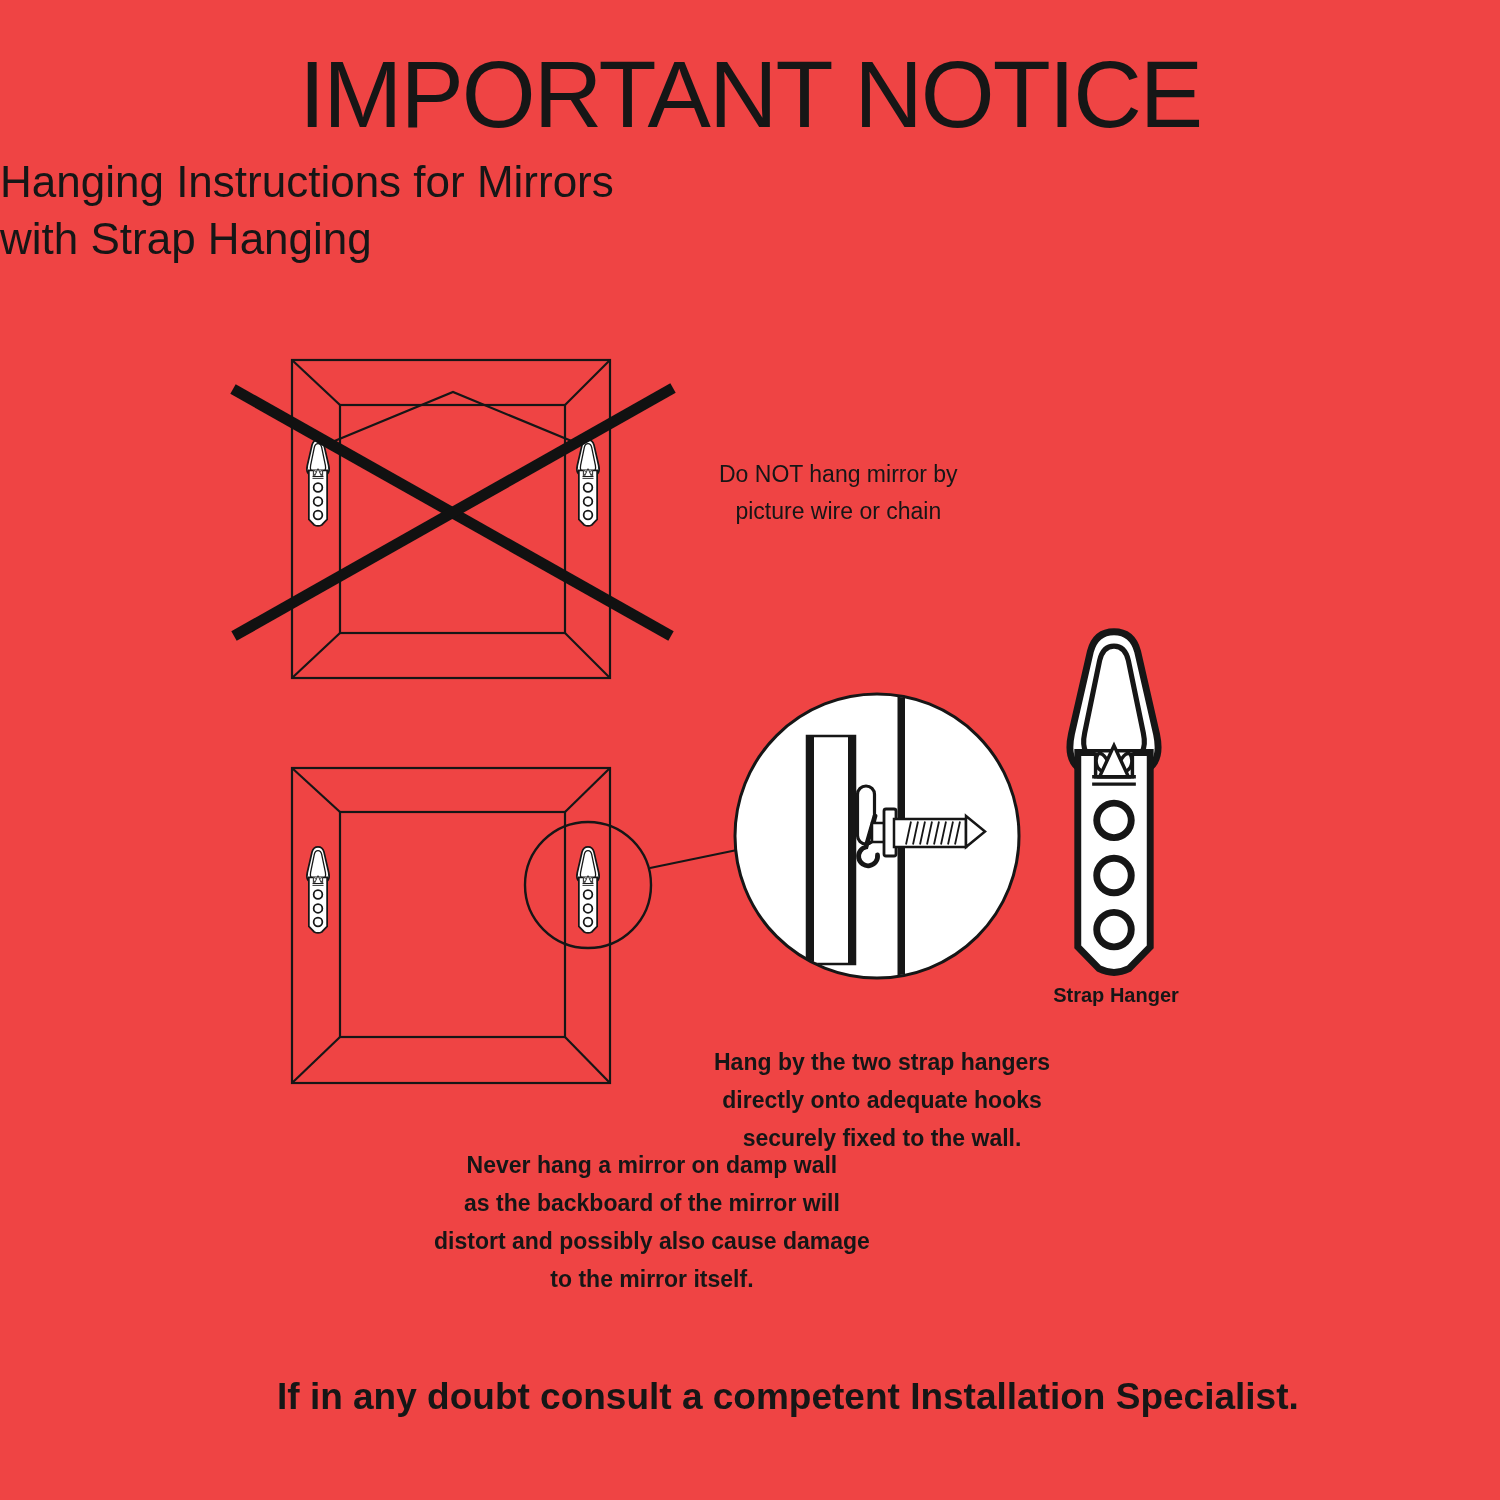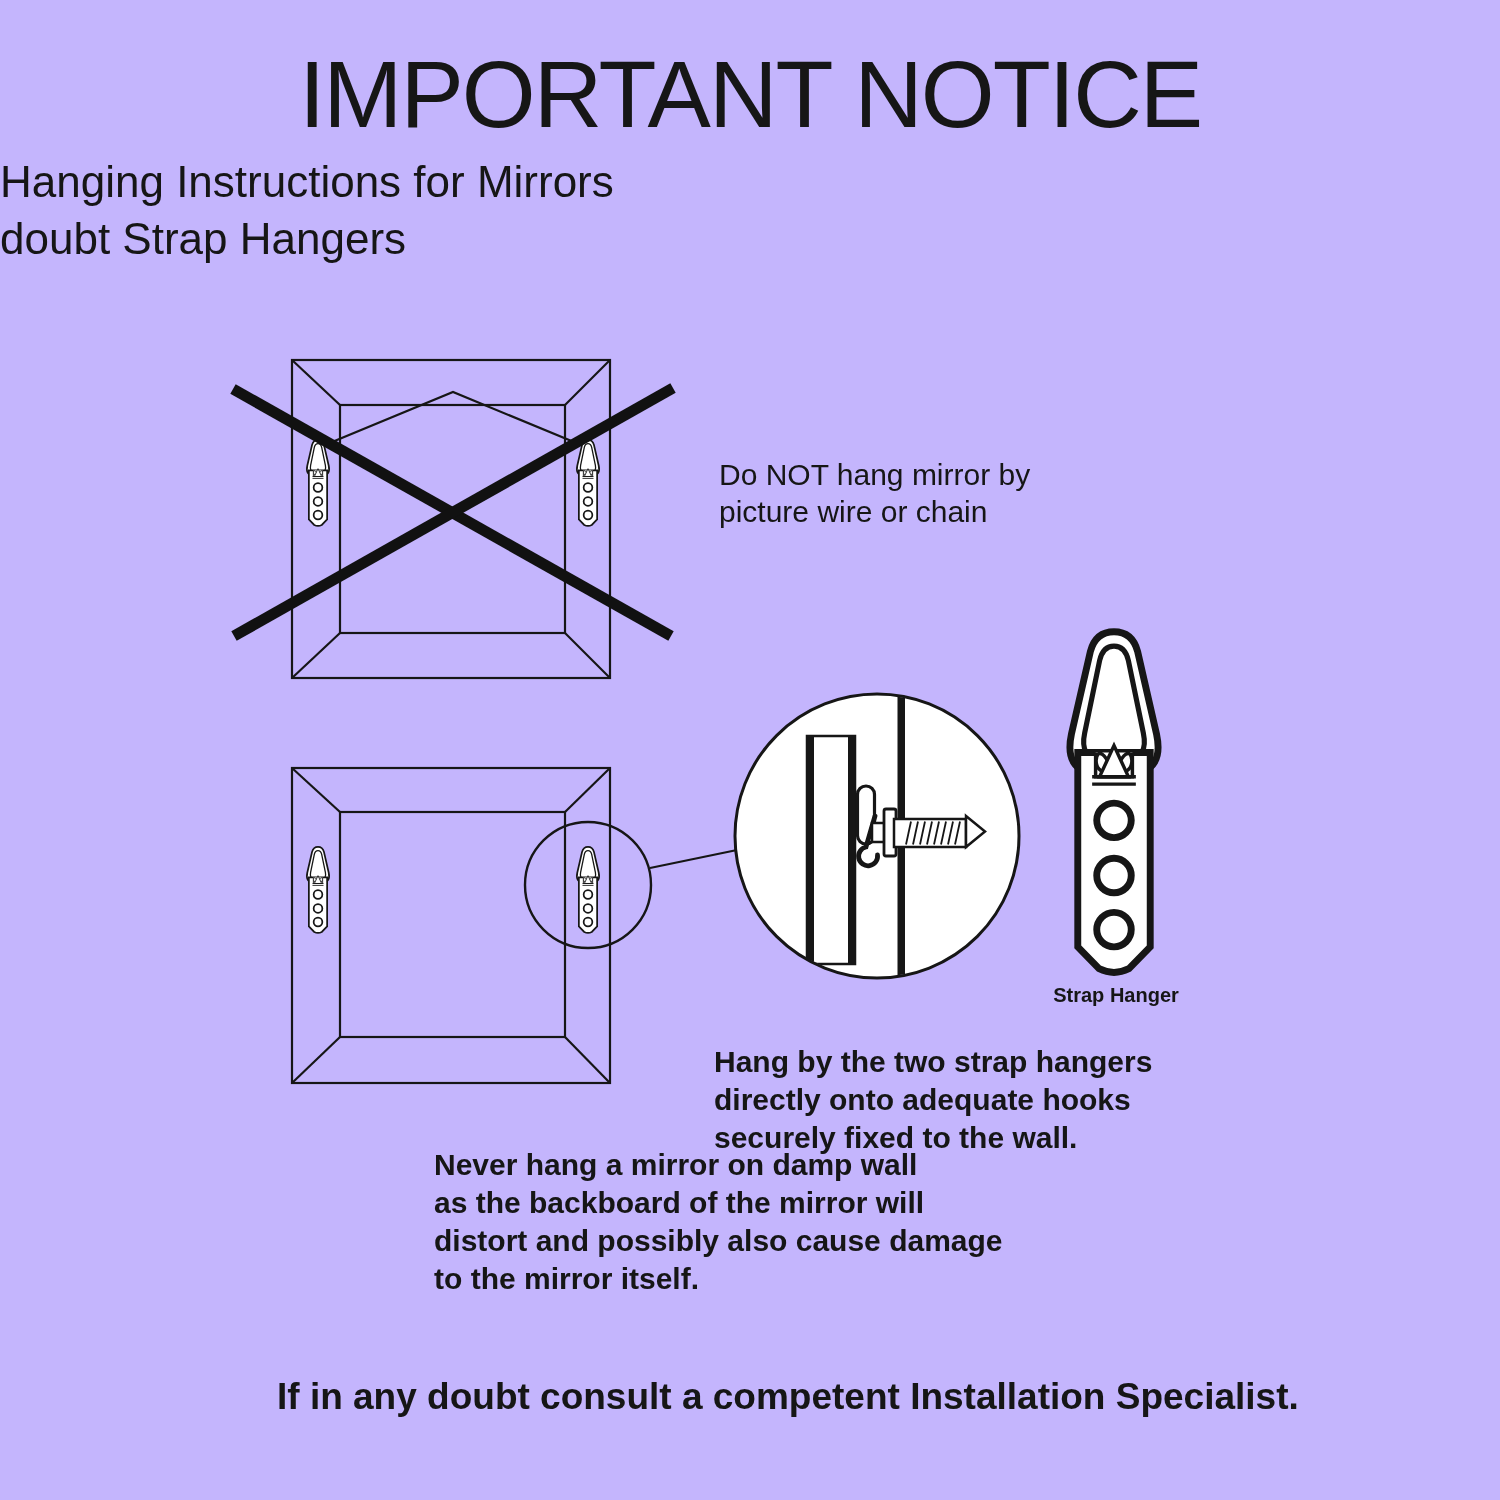--- a/index.html
+++ b/index.html
@@ -1,30 +1,30 @@
 <!DOCTYPE html>
 <html><head>
 <meta charset="utf-8">
 <style>
   html,body{margin:0;padding:0;background:#ffffff;}
   .page{
-    position:relative;width:1500px;height:1500px;background:#c4b5fd;
+    position:relative;width:1500px;height:1500px;background:#ef4444;
     font-family:"Liberation Sans","DejaVu Sans",sans-serif;color:#161616;overflow:hidden;
   }
   svg{position:absolute;left:0;top:0;}
   .abs{position:absolute;white-space:nowrap;}
   .title{
     left:0;top:47px;width:1500px;text-align:center;
     font-size:95px;font-weight:400;letter-spacing:-2px;line-height:1;margin:0;
   }
   .subtitle{
     left:0;top:153px;width:1500px;text-align:left;
     font-size:44px;font-weight:400;line-height:57px;
   }
-  .txt{font-size:30px;line-height:37px;}
+  .txt{font-size:23px;line-height:37px;text-align:center;}
   .bold{font-weight:700;line-height:38px;}
   .do-not{left:719px;top:456px;font-weight:400;}
   .hang-by{left:714px;top:1043px;}
   .never{left:434px;top:1146px;}
   .footer{left:277px;top:1376px;font-size:37px;font-weight:700;}
   .hanger-label{left:1041px;top:984px;width:150px;text-align:center;font-size:20px;font-weight:700;}
 </style>
 </head>
 <body>
 
@@ -119,21 +119,21 @@
       <circle cx="877" cy="836" r="142" fill="none" stroke="#161616" stroke-width="3"></circle>
     </g>
 
     <use href="#hangerShape" transform="translate(1056.5,626) scale(1.15)"></use>
   </svg>
 
   <h1 class="abs title">IMPORTANT NOTICE</h1>
 
   <div class="abs subtitle">
     <div>Hanging Instructions for Mirrors</div>
-    <div>doubt Strap Hangers</div>
+    <div>with Strap Hanging</div>
   </div>
 
   <div class="abs txt do-not">
     <div>Do NOT hang mirror by</div>
     <div>picture wire or chain</div>
   </div>
 
   <div class="abs txt bold hang-by">
     <div>Hang by the two strap hangers</div>
     <div>directly onto adequate hooks</div>

